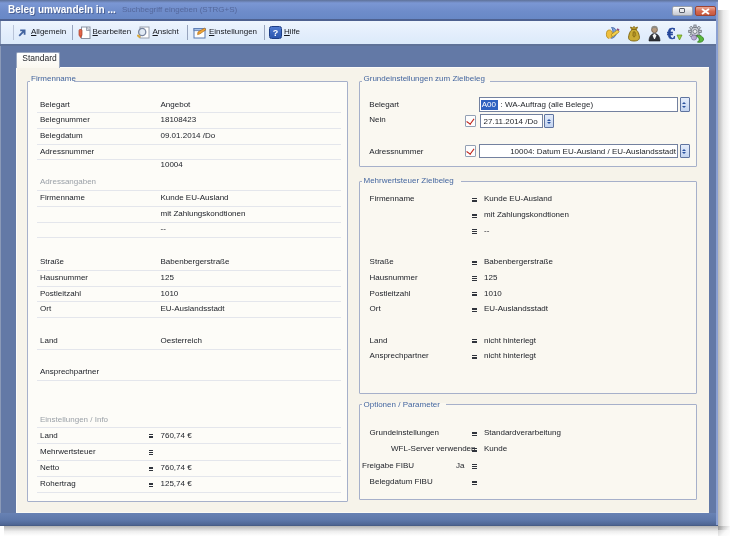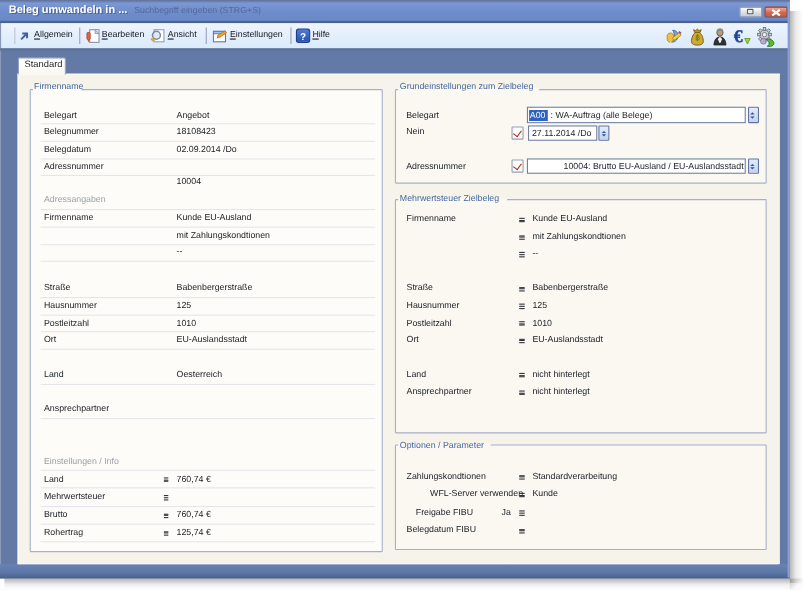--- a/index.html
+++ b/index.html
@@ -122,21 +122,21 @@
 <div class="leg" style="left:363.5px;top:176.8px">Mehrwertsteuer Zielbeleg</div>
 <div class="legmask" style="left:362.0px;top:403.3px;width:84px;background:#faf8f1"></div>
 <div class="leg" style="left:363.5px;top:400.5px">Optionen / Parameter</div>
 <div class="lbl" style="left:40px;top:100.5px">Belegart</div>
 <div class="lbl" style="left:160.5px;top:100.5px">Angebot</div>
 <div class="ul" style="left:36.5px;top:112.3px;width:304.5px"></div>
 <div class="lbl" style="left:40px;top:116.2px">Belegnummer</div>
 <div class="lbl" style="left:160.5px;top:116.2px">18108423</div>
 <div class="ul" style="left:36.5px;top:128.0px;width:304.5px"></div>
 <div class="lbl" style="left:40px;top:131.9px">Belegdatum</div>
-<div class="lbl" style="left:160.5px;top:131.9px">02.09.2014 /Do</div>
+<div class="lbl" style="left:160.5px;top:131.9px">09.01.2014 /Do</div>
 <div class="ul" style="left:36.5px;top:143.70000000000002px;width:304.5px"></div>
 <div class="lbl" style="left:40px;top:147.6px">Adressnummer</div>
 <div class="lbl" style="left:160.5px;top:161px">10004</div>
 <div class="ul" style="left:36.5px;top:159.4px;width:304.5px"></div>
 <div class="lbl gray" style="left:40px;top:178.3px">Adressangaben</div>
 <div class="ul" style="left:36.5px;top:190.10000000000002px;width:304.5px"></div>
 <div class="lbl" style="left:40px;top:194.0px">Firmenname</div>
 <div class="lbl" style="left:160.5px;top:194.0px">Kunde EU-Ausland</div>
 <div class="ul" style="left:36.5px;top:205.8px;width:304.5px"></div>
 <div class="lbl" style="left:160.5px;top:209.7px">mit Zahlungskondtionen</div>
@@ -170,21 +170,21 @@
   </div>
 <div class="lbl" style="left:160.5px;top:431.5px">760,74 €</div>
 <div class="ul" style="left:36.5px;top:443.3px;width:304.5px"></div>
 <div class="lbl" style="left:40px;top:447.7px">Mehrwertsteuer</div>
 <div class="eq" style="left:148.5px;top:450.3px">
     <i></i>
     <i></i>
     <i></i>
   </div>
 <div class="ul" style="left:36.5px;top:459.5px;width:304.5px"></div>
-<div class="lbl" style="left:40px;top:463.9px">Brutto</div>
+<div class="lbl" style="left:40px;top:463.9px">Netto</div>
 <div class="eq" style="left:148.5px;top:466.5px">
     <i></i>
     <i></i>
     <i></i>
   </div>
 <div class="lbl" style="left:160.5px;top:463.9px">760,74 €</div>
 <div class="ul" style="left:36.5px;top:475.7px;width:304.5px"></div>
 <div class="lbl" style="left:40px;top:480.1px">Rohertrag</div>
 <div class="eq" style="left:148.5px;top:482.70000000000005px">
     <i></i>
@@ -247,35 +247,35 @@
     <i></i>
   </div>
 <div class="lbl" style="left:484px;top:336.6px">nicht hinterlegt</div>
 <div class="lbl" style="left:369.6px;top:352.3px">Ansprechpartner</div>
 <div class="eq" style="left:472.4px;top:354.90000000000003px">
     <i></i>
     <i></i>
     <i></i>
   </div>
 <div class="lbl" style="left:484px;top:352.3px">nicht hinterlegt</div>
-<div class="lbl" style="left:369.6px;top:429.0px">Zahlungskondtionen</div>
+<div class="lbl" style="left:369.6px;top:429.0px">Grundeinstellungen</div>
 <div class="eq" style="left:472.4px;top:431.6px">
     <i></i>
     <i></i>
     <i></i>
   </div>
 <div class="lbl" style="left:484px;top:429.0px">Standardverarbeitung</div>
 <div class="lbl" style="left:391px;top:445.4px">WFL-Server verwenden</div>
 <div class="eq" style="left:472.4px;top:448.0px">
     <i></i>
     <i></i>
     <i></i>
   </div>
 <div class="lbl" style="left:484px;top:445.4px">Kunde</div>
-<div class="lbl" style="left:378px;top:461.8px">Freigabe FIBU</div>
+<div class="lbl" style="left:362px;top:461.8px">Freigabe FIBU</div>
 <div class="eq" style="left:472.4px;top:464.40000000000003px">
     <i></i>
     <i></i>
     <i></i>
   </div>
 <div class="lbl" style="left:456px;top:461.8px">Ja</div>
 <div class="lbl" style="left:369.6px;top:478.2px">Belegdatum FIBU</div>
 <div class="eq" style="left:472.4px;top:480.8px">
     <i></i>
     <i></i>
@@ -288,14 +288,14 @@
 <div class="abs" style="left:480.7px;top:99.6px;width:17.5px;height:10.5px;background:#2e62c0"></div>
 <div class="abs" style="left:481.7px;top:100.8px;font-size:8px;line-height:8px;color:#fff">A00</div>
 <div class="abs" style="left:500.5px;top:100.8px;font-size:8px;line-height:8px;color:#1d2026;white-space:nowrap">: WA-Auftrag (alle Belege)</div>
 <div class="spin" style="left:679.5px;top:97.3px"></div>
 <div class="chk" style="left:464.5px;top:115px"></div>
 <div class="abs" style="left:480.4px;top:114.3px;width:62.8px;height:13.8px;background:#fff;border:1px solid #73819f"></div>
 <div class="abs" style="left:483.6px;top:117.5px;font-size:8px;line-height:8px;color:#1d2026;white-space:nowrap">27.11.2014 /Do</div>
 <div class="spin2" style="left:544.4px;top:114.3px"></div>
 <div class="chk" style="left:464.5px;top:144.8px"></div>
 <div class="abs" style="left:478.7px;top:144.2px;width:199.3px;height:14.2px;background:#fff;border:1px solid #73819f"></div>
-<div class="abs" style="left:480px;top:147.5px;width:196px;font-size:8px;line-height:8px;color:#1d2026;white-space:nowrap;text-align:right">10004: Brutto EU-Ausland / EU-Auslandsstadt</div>
+<div class="abs" style="left:480px;top:147.5px;width:196px;font-size:8px;line-height:8px;color:#1d2026;white-space:nowrap;text-align:right">10004: Datum EU-Ausland / EU-Auslandsstadt</div>
 <div class="spin2" style="left:679.5px;top:144.2px"></div>
 
 </body></html>

